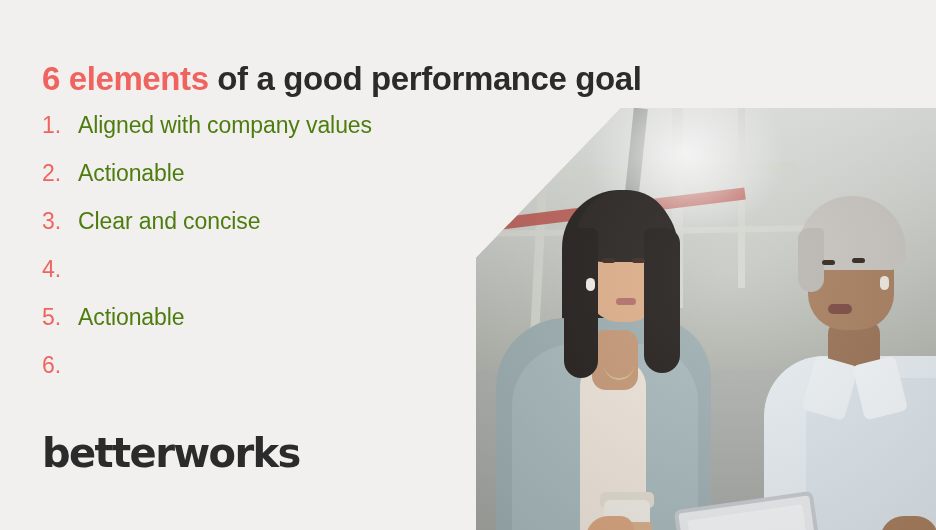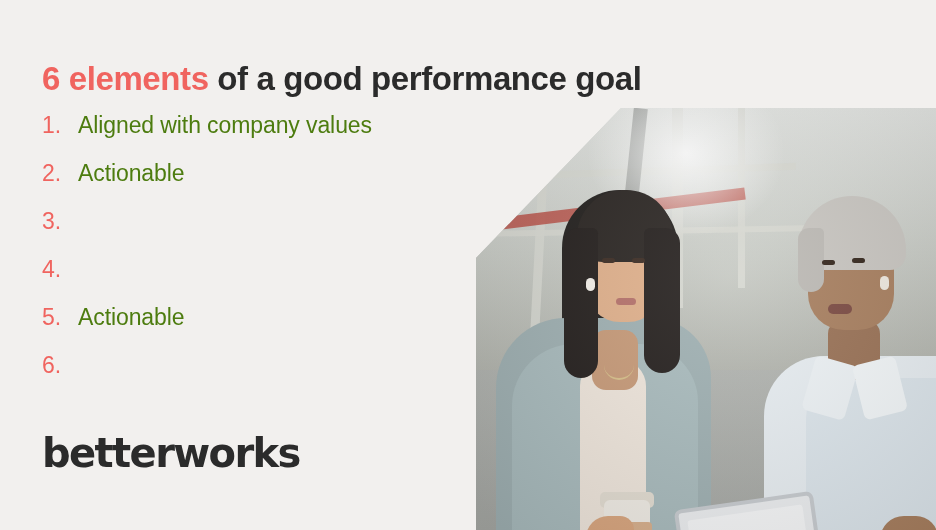--- a/index.html
+++ b/index.html
@@ -309,20 +309,21 @@
     <div class="list-item">
       <span class="list-num">1.</span>
       <span class="list-text">Aligned with company values</span>
     </div>
     <div class="list-item">
       <span class="list-num">2.</span>
       <span class="list-text">Actionable</span>
     </div>
     <div class="list-item">
       <span class="list-num">3.</span>
+      <span class="list-text">Clear and concise</span>
     </div>
     <div class="list-item">
       <span class="list-num">4.</span>
     </div>
     <div class="list-item">
       <span class="list-num">5.</span>
       <span class="list-text">Actionable</span>
     </div>
     <div class="list-item">
       <span class="list-num">6.</span>

